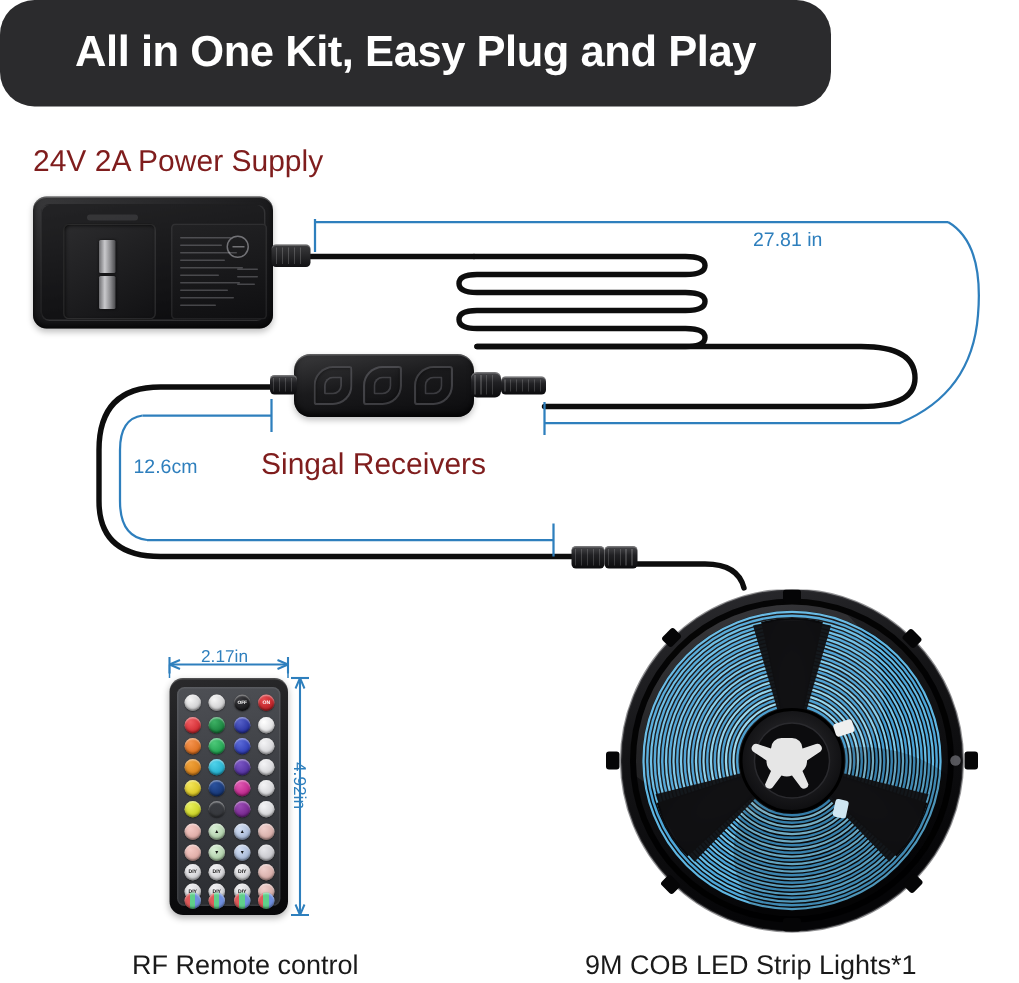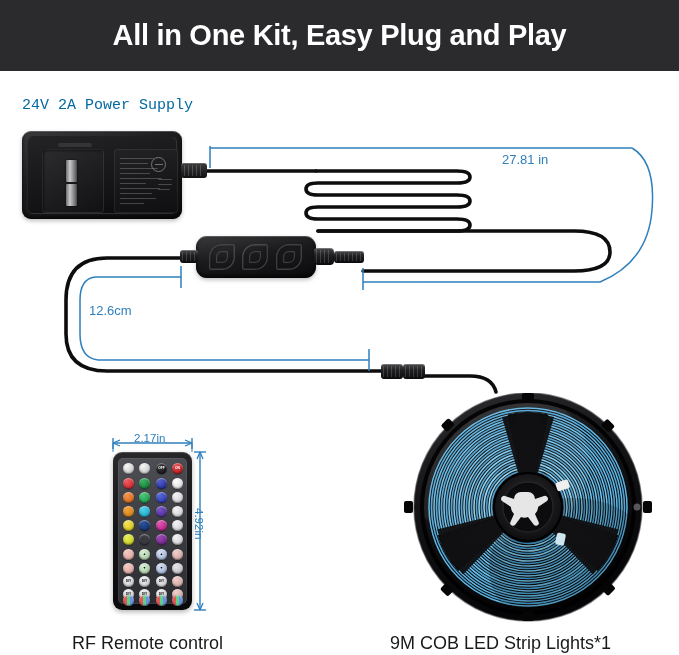--- a/index.html
+++ b/index.html
@@ -13,42 +13,43 @@
   #root {
     position: relative;
     width: 679px; height: 655px;
     background: #ffffff;
   }
 
   
   .banner {
     position: absolute;
     left: 0; top: 0;
-    width: 679px; height: 71px;
+    width: 554px; height: 71px;
     background: #2b2b2d;
     display: flex;
     align-items: center;
     justify-content: center;
+    border-radius: 23px;
   }
   .banner-title {
     color: #ffffff;
     font-size: 29px;
     font-weight: bold;
     letter-spacing: -0.3px;
     font-family: "Liberation Sans", sans-serif;
     white-space: nowrap;
   }
 
   
   .lbl {
     position: absolute;
-    color: #0369a1;
-    font-size: 15px;
+    color: #7f1d1d;
+    font-size: 20px;
     white-space: nowrap;
-    font-family: Liberation Mono, monospace;
+    font-family: Liberation Sans, sans-serif;
   }
   .dim {
     position: absolute;
     color: #2e7fbd;
     font-size: 12.5px;
     white-space: nowrap;
     font-family: "Liberation Sans", sans-serif;
   }
   .dim.vert {
     transform: rotate(90deg);
@@ -371,20 +372,21 @@
   <div class="barrel" style="left:180px; top:250px; width:18px; height:13px;">
       <div class="rings"></div>
     </div>
   <div class="barrel" style="left:314px; top:248px; width:20px; height:17px; border-radius:4px;">
       <div class="rings"></div>
     </div>
   <div class="barrel" style="left:334px; top:251px; width:30px; height:12px;">
       <div class="rings"></div>
     </div>
 
+  <div class="lbl" style="left:174px; top:299px;">Singal Receivers</div>
 
   <div class="barrel" style="left:381px; top:364px; width:22px; height:15px;">
       <div class="rings"></div>
     </div>
   <div class="barrel" style="left:403px; top:364px; width:22px; height:15px;">
       <div class="rings"></div>
     </div>
 
   <div class="dim" style="left:502px; top:152px; font-size:13px;">27.81 in</div>
   <div class="dim" style="left:89px; top:303px; font-size:13px;">12.6cm</div>
@@ -538,16 +540,16 @@
         <div class="key dark" style="left:54px; top:131px; background:radial-gradient(circle at 35% 30%, #f0cfcb, #c79a95);"></div>
 
         <div class="key" style="left:5px;  top:137px; background:linear-gradient(90deg,#e05a5a 0 33%,#5fd08a 33% 66%,#6f8fe0 66% 100%);"></div>
         <div class="key" style="left:21px; top:137px; background:linear-gradient(90deg,#e05a5a 0 33%,#5fd08a 33% 66%,#6f8fe0 66% 100%);"></div>
         <div class="key" style="left:38px; top:137px; background:linear-gradient(90deg,#e05a5a 0 33%,#5fd08a 33% 66%,#6f8fe0 66% 100%);"></div>
         <div class="key" style="left:54px; top:137px; background:linear-gradient(90deg,#e05a5a 0 33%,#5fd08a 33% 66%,#6f8fe0 66% 100%);"></div>
       </div>
     </div>
   </div>
 
-  <div class="caption" style="left:72px; top:633px;text-align:center;">RF Remote control</div>
+  <div class="caption" style="left:88px; top:633px;text-align:center;">RF Remote control</div>
   <div class="caption" style="left:390px; top:633px;">9M COB LED Strip Lights*1</div>
 
 </div>
 
 </body></html>

